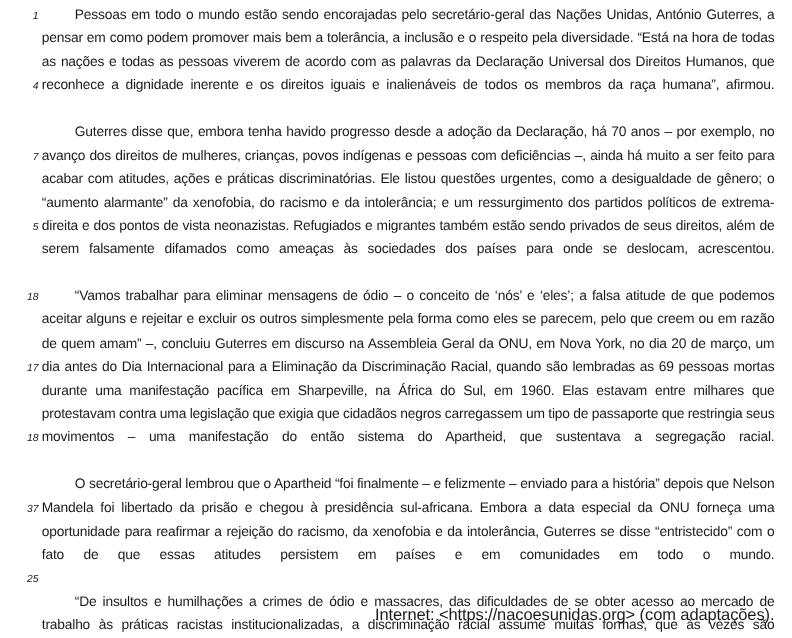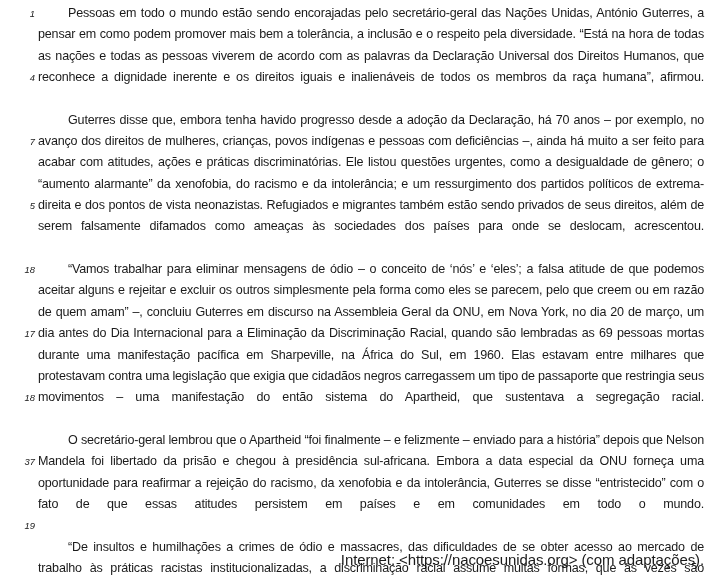--- a/index.html
+++ b/index.html
@@ -110,21 +110,21 @@
     <li class="blank"></li>
     <li>17</li>
     <li class="blank"></li>
     <li class="blank"></li>
     <li>18</li>
     <li class="blank"></li>
     <li class="blank"></li>
     <li>37</li>
     <li class="blank"></li>
     <li class="blank"></li>
-    <li>19</li>
+    <li>25</li>
     <li class="blank"></li>
     <li class="blank"></li>
     <li>28</li>
 
   </ol>
 
   <div class="text-body">
     <p class="para">Pessoas em todo o mundo estão sendo encorajadas pelo secretário-geral das Nações Unidas, António Guterres, a pensar em como podem promover mais bem a tolerância, a inclusão e o respeito pela diversidade. “Está na hora de todas as nações e todas as pessoas viverem de acordo com as palavras da Declaração Universal dos Direitos Humanos, que reconhece a dignidade inerente e os direitos iguais e inalienáveis de todos os membros da raça humana”, afirmou.</p>
     <p class="para">Guterres disse que, embora tenha havido progresso desde a adoção da Declaração, há 70 anos – por exemplo, no avanço dos direitos de mulheres, crianças, povos indígenas e pessoas com deficiências –, ainda há muito a ser feito para acabar com atitudes, ações e práticas discriminatórias. Ele listou questões urgentes, como a desigualdade de gênero; o “aumento alarmante” da xenofobia, do racismo e da intolerância; e um ressurgimento dos partidos políticos de extrema-direita e dos pontos de vista neonazistas. Refugiados e migrantes também estão sendo privados de seus direitos, além de serem falsamente difamados como ameaças às sociedades dos países para onde se deslocam, acrescentou.</p>
     <p class="para">“Vamos trabalhar para eliminar mensagens de ódio – o conceito de ‘nós’ e ‘eles’; a falsa atitude de que podemos aceitar alguns e rejeitar e excluir os outros simplesmente pela forma como eles se parecem, pelo que creem ou em razão de quem amam” –, concluiu Guterres em discurso na Assembleia Geral da ONU, em Nova York, no dia 20 de março, um dia antes do Dia Internacional para a Eliminação da Discriminação Racial, quando são lembradas as 69 pessoas mortas durante uma manifestação pacífica em Sharpeville, na África do Sul, em 1960. Elas estavam entre milhares que protestavam contra uma legislação que exigia que cidadãos negros carregassem um tipo de passaporte que restringia seus movimentos – uma manifestação do então sistema do Apartheid, que sustentava a segregação racial.</p>

